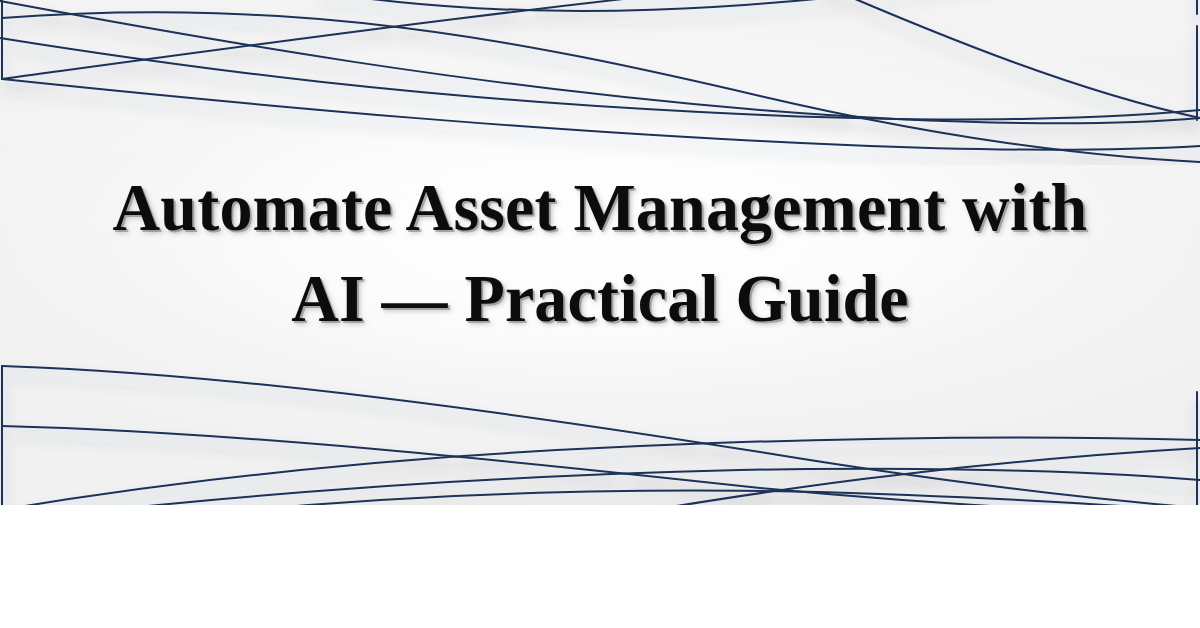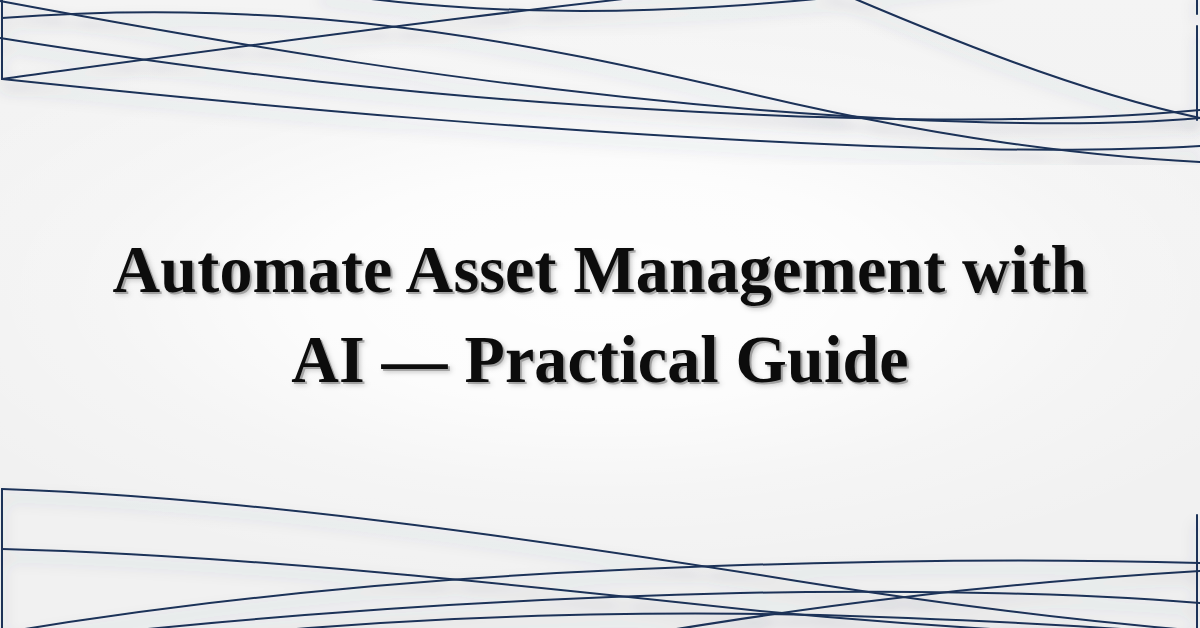--- a/index.html
+++ b/index.html
@@ -4,21 +4,21 @@
 <title>Automate Asset Management with AI — Practical Guide</title>
 <style>
   html, body {
     margin: 0;
     padding: 0;
     background: #ffffff;
   }
   #og-card {
     position: relative;
     width: 1200px;
-    height: 628px;
+    height: 505px;
     overflow: hidden;
     background: #737373;
     font-family: "Liberation Serif", "DejaVu Serif", serif;
   }
 
   
   .bg-glow {
     position: absolute;
     inset: 0;
     background:

